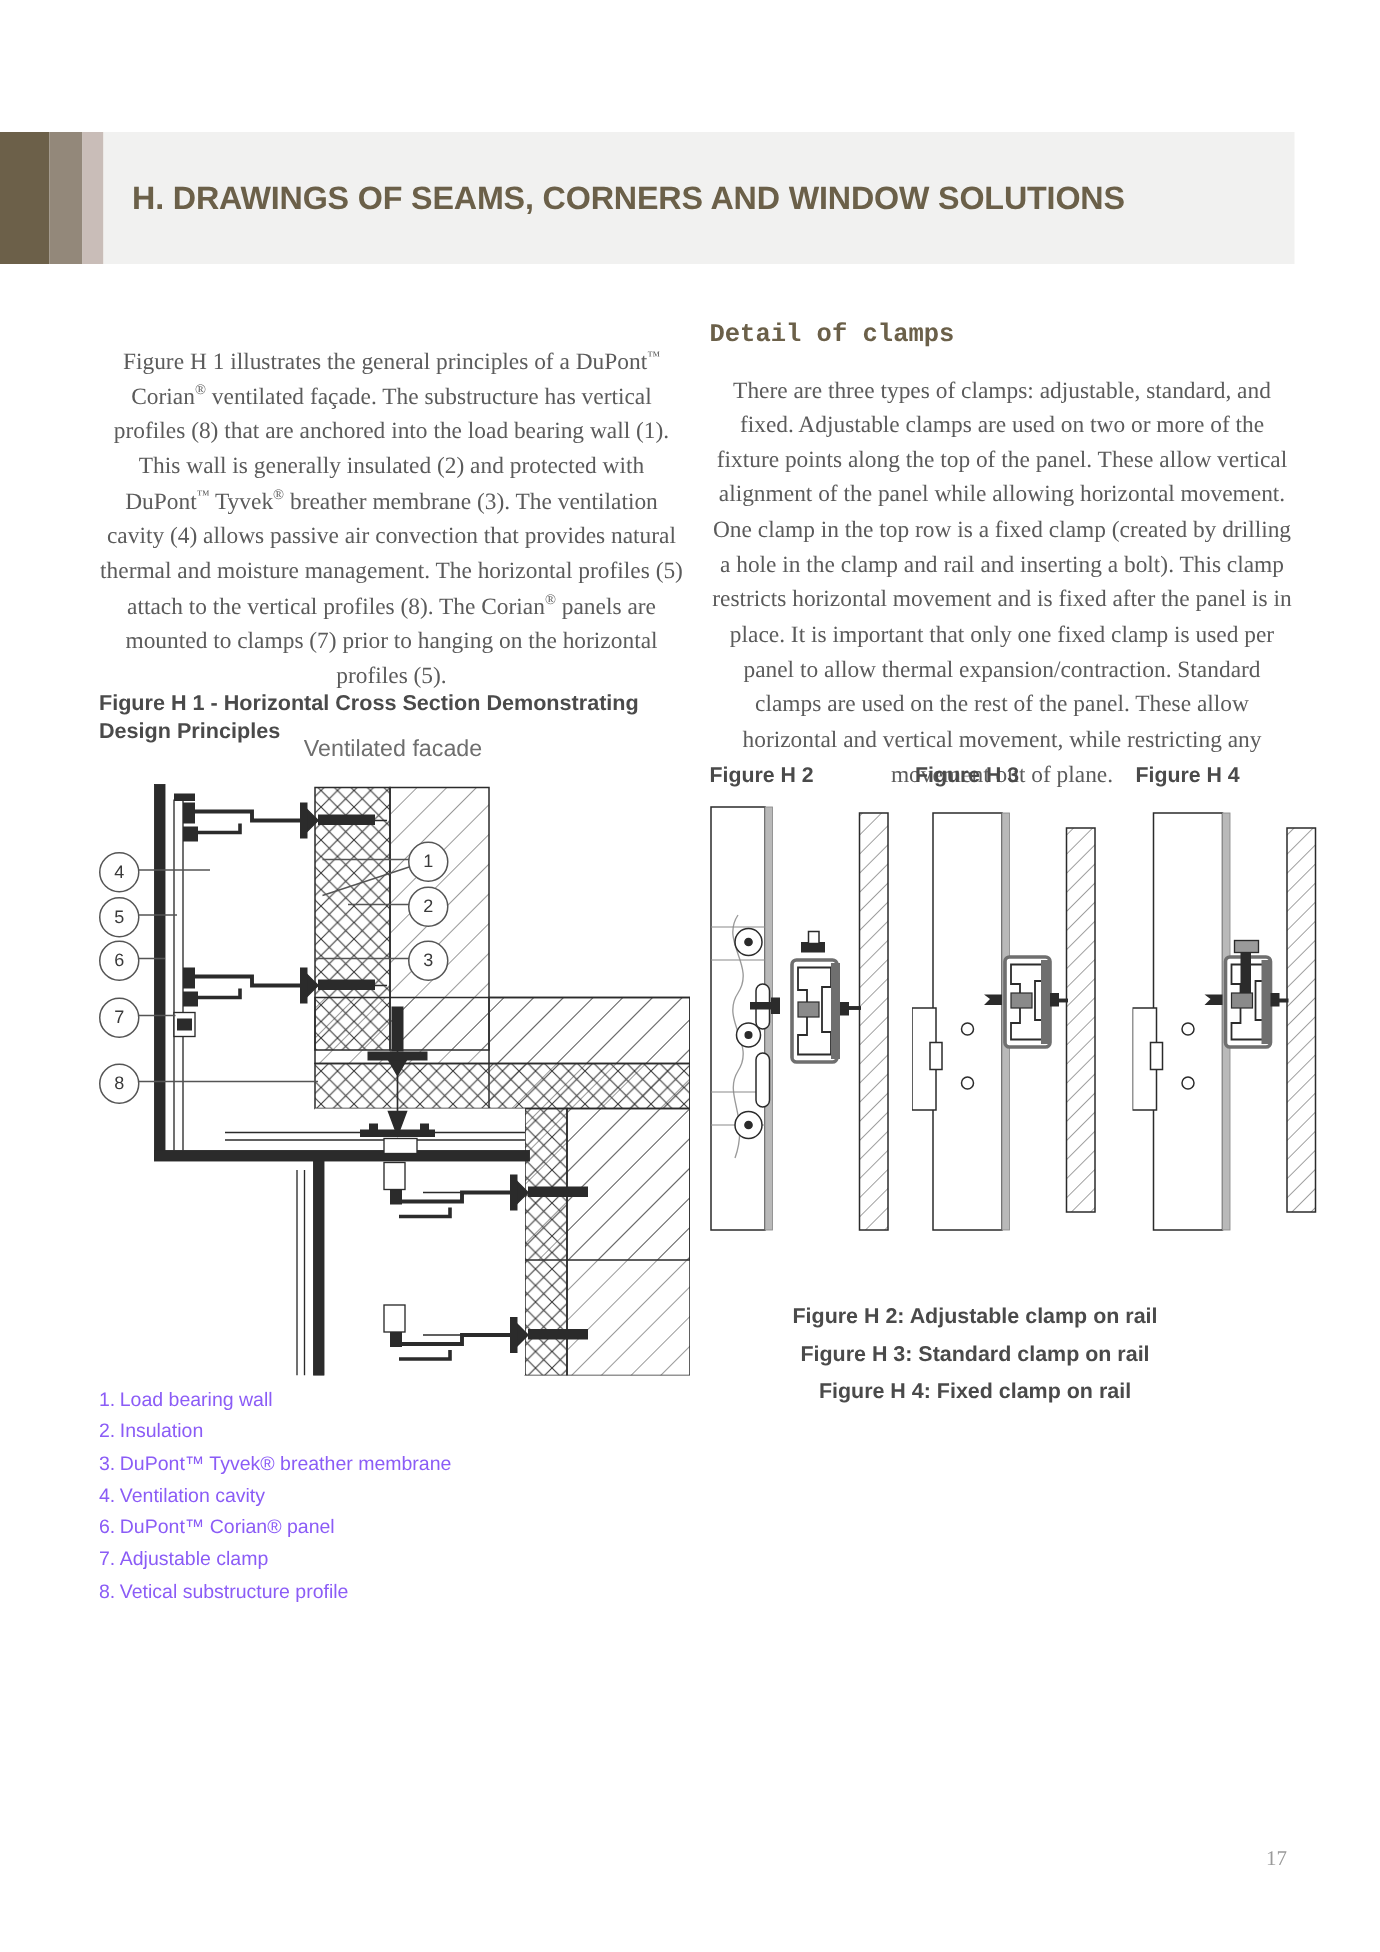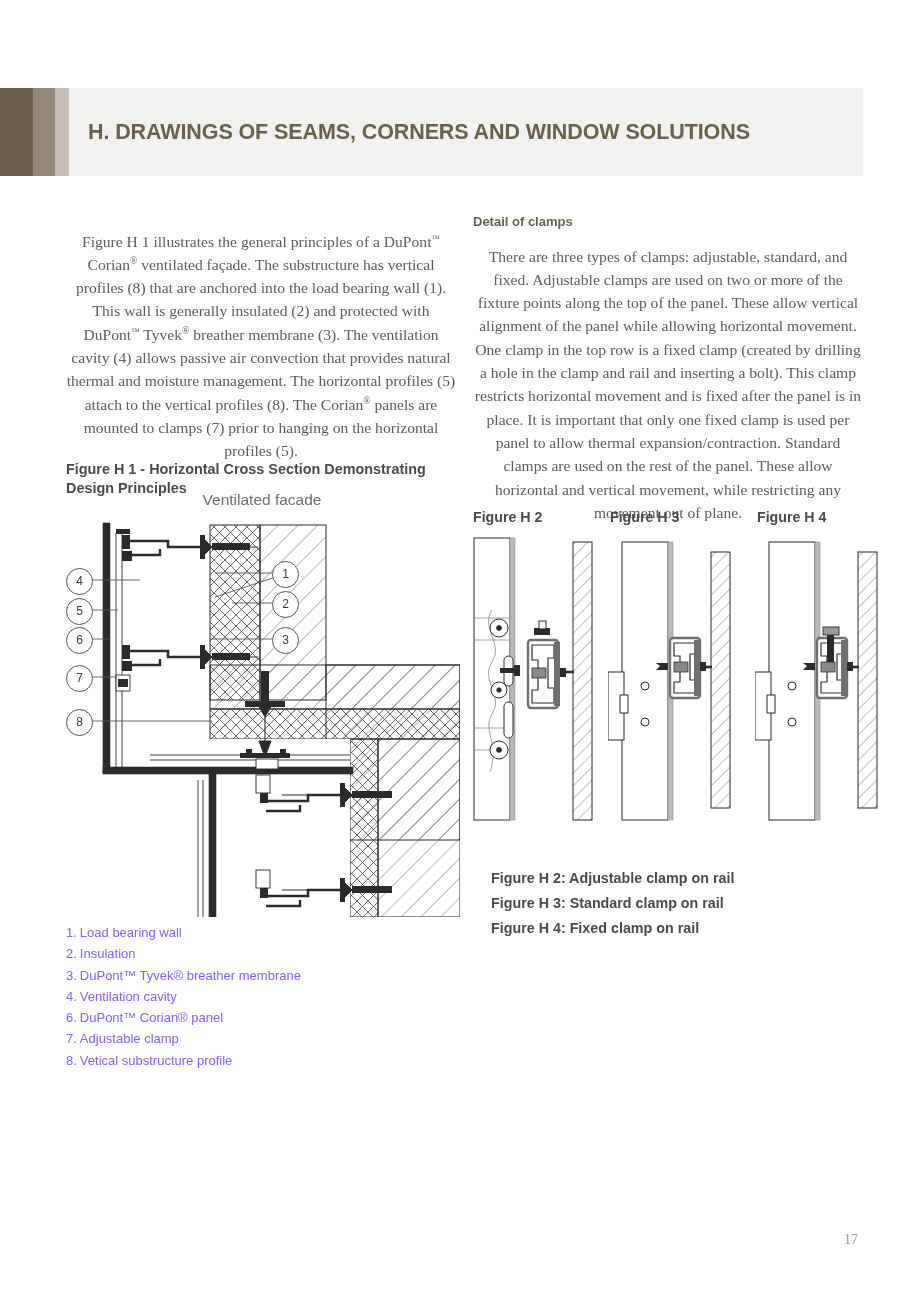--- a/index.html
+++ b/index.html
@@ -69,22 +69,22 @@
   }
 
   .body-text {
     font-family: "Liberation Serif", serif;
     font-size: 15.6px;
     line-height: 23.3px;
     color: #5b5b5b;
     text-align: center;
   }
   .sub-head {
-    font-family: Liberation Sans, sans-serif;
-    font-size: 13px;
+    font-family: Liberation Mono, monospace;
+    font-size: 17px;
     font-weight: bold;
     color: #6b6049;
     margin-bottom: 3px;
   }
   sup.tm {
     font-size: 0.56em;
     vertical-align: super;
     line-height: 0;
   }
   sup.reg {
@@ -156,23 +156,24 @@
     width: 130px;
     height: 294px;
   }
   #clamp-h2 { left: 470px; }
   #clamp-h3 { left: 608px; }
   #clamp-h4 { left: 755px; }
 
   
   #clamp-captions {
     position: absolute;
-    left: 491px;
+    left: 450px;
     top: 866px;
     width: 400px;
+    text-align: center;
   }
   #clamp-captions .cap-line {
     font-family: "Liberation Sans", sans-serif;
     font-size: 14.3px;
     font-weight: bold;
     color: #4a4a4a;
     line-height: 25px;
     white-space: nowrap;
   }
 

